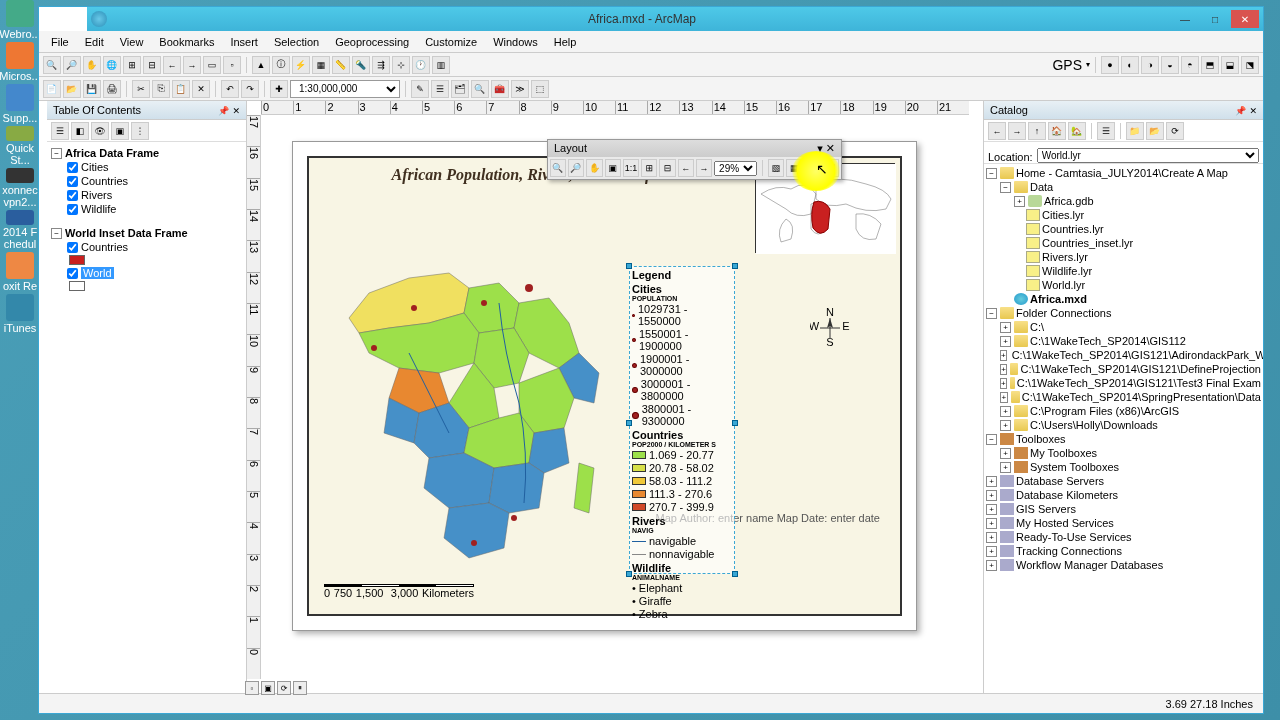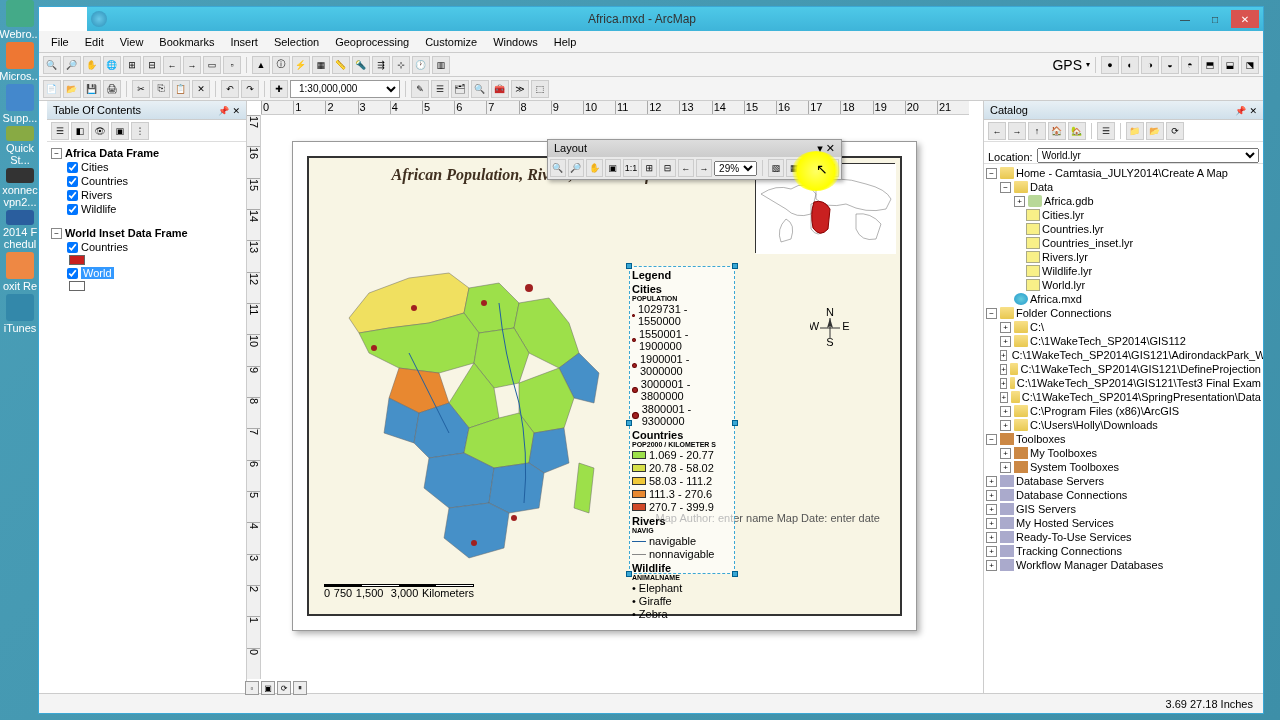--- a/index.html
+++ b/index.html
@@ -83,21 +83,21 @@
 .cat-toolbar { height: 22px; border-bottom: 1px solid #ddd; display:flex; align-items:center; padding: 0 4px; gap:2px; }
 .cat-location { height: 22px; border-bottom: 1px solid #ddd; display:flex; align-items:flex-end; padding: 0 4px; gap:4px; }
 .cat-location select { flex:1; font-size:10px; }
 .cat-tree { flex:1; overflow:auto; padding: 2px; }
 .cat-node { display:flex; align-items:center; padding:1px 0; white-space:nowrap; }
 .cat-icon { width:14px; height:12px; display:inline-block; margin-right:2px; }
 .cat-folder { background: linear-gradient(#f8e088,#e8c850); border-radius:1px; }
 .cat-db { background: #b8d898; border-radius:2px; }
 .cat-lyr { background: #f8f088; border:1px solid #aa8; }
 .cat-mxd { background: radial-gradient(#6cd,#29c); border-radius:50%; }
-.cat-label.bold { font-weight:normal; }
+.cat-label.bold { font-weight:bold; }
 
 .highlight-cursor { position:absolute; top: 50px; left: 545px; width: 48px; height: 40px; background: radial-gradient(circle, #ffff66 0%, #ffff00 60%, transparent 80%); border-radius: 50%; pointer-events:none; }
 .highlight-cursor::after { content: "↖"; position:absolute; top:10px; left:24px; font-size:14px; color:#000; }
 
 .statusbar { height: 20px; background: #f4f4f4; border-top: 1px solid #ccc; display:flex; align-items:center; justify-content:flex-end; padding: 0 10px; font-size:10px; }
 .view-tabs { position:absolute; bottom:18px; left: 206px; display:flex; gap:2px; }
 .view-tab { width:14px; height:14px; border:1px solid #999; background:#eee; font-size:8px; display:flex; align-items:center; justify-content:center; cursor:pointer; }
 
 .africa-svg polygon { stroke: #666; stroke-width: 0.5; }
 </style>
@@ -636,21 +636,21 @@
             </div>
           <div id="cat-other">
               <div class="cat-node">
                 <span class="tree-toggle">+</span>
                 <span class="cat-icon" style="background:#aac"></span>
                 <span class="cat-label">Database Servers</span>
               </div>
               <div class="cat-node">
                 <span class="tree-toggle">+</span>
                 <span class="cat-icon" style="background:#aac"></span>
-                <span class="cat-label">Database Connections</span>
+                <span class="cat-label">Database Kilometers</span>
               </div>
               <div class="cat-node">
                 <span class="tree-toggle">+</span>
                 <span class="cat-icon" style="background:#aac"></span>
                 <span class="cat-label">GIS Servers</span>
               </div>
               <div class="cat-node">
                 <span class="tree-toggle">+</span>
                 <span class="cat-icon" style="background:#aac"></span>
                 <span class="cat-label">My Hosted Services</span>

